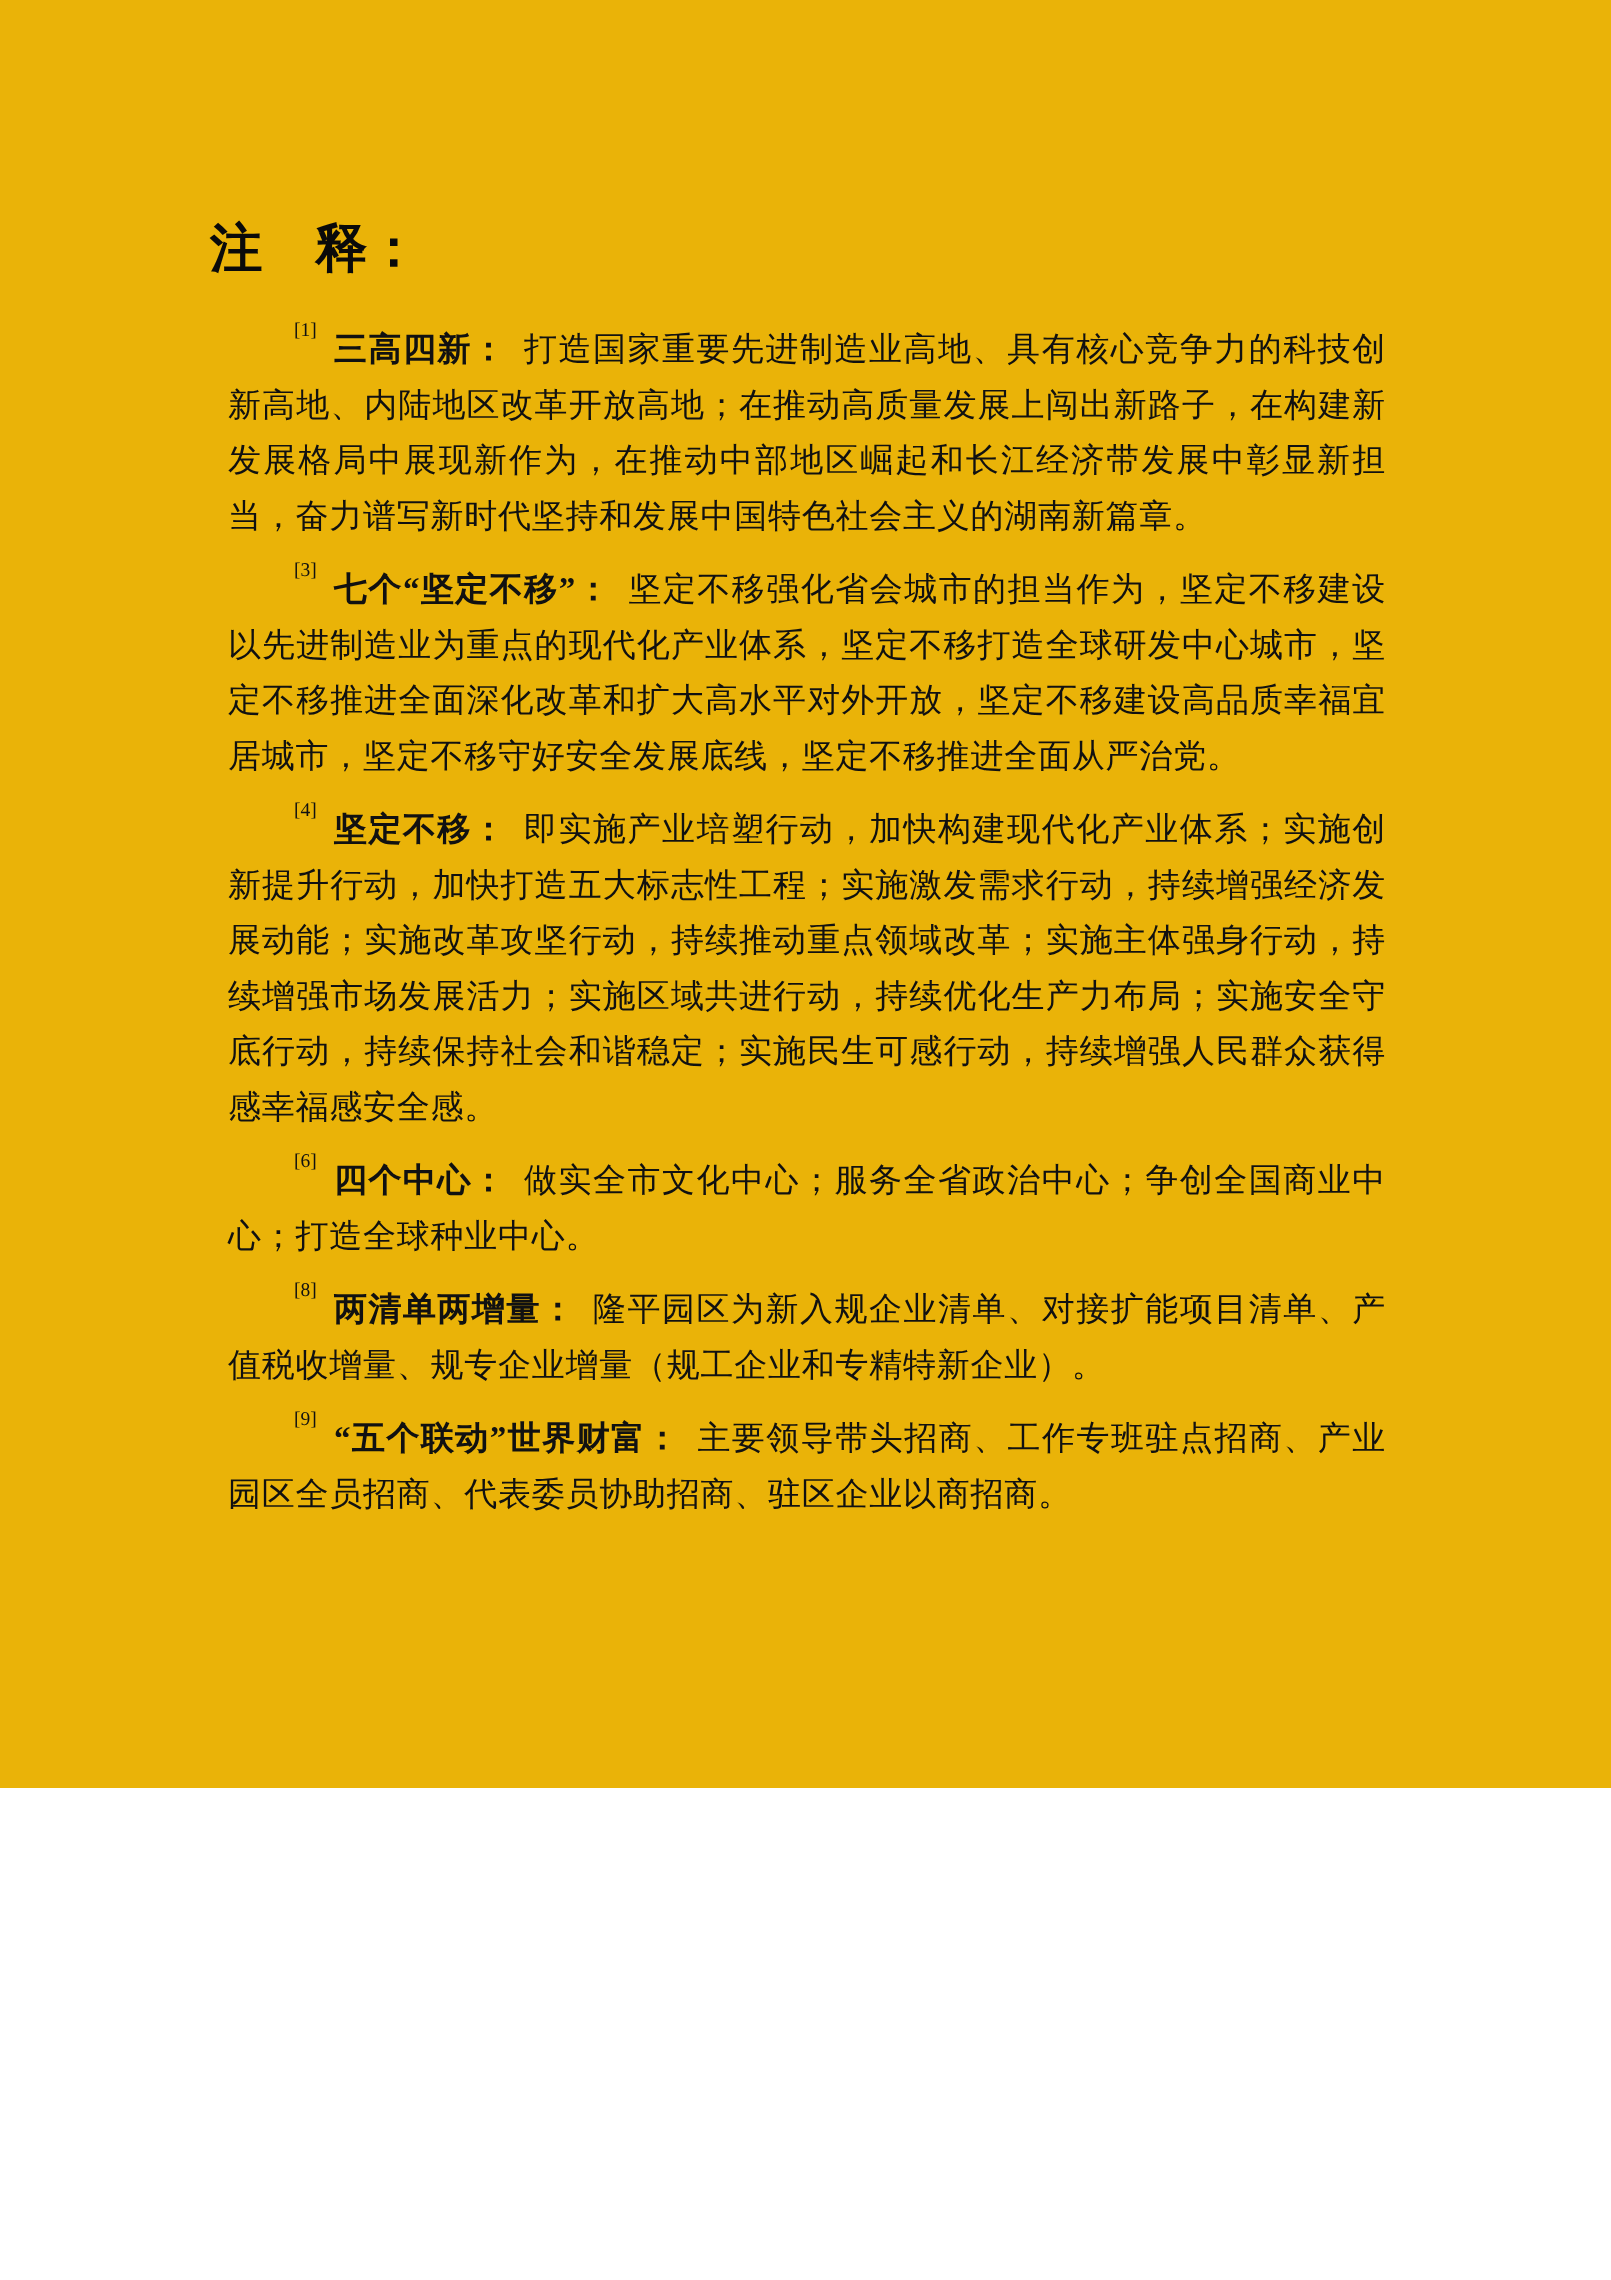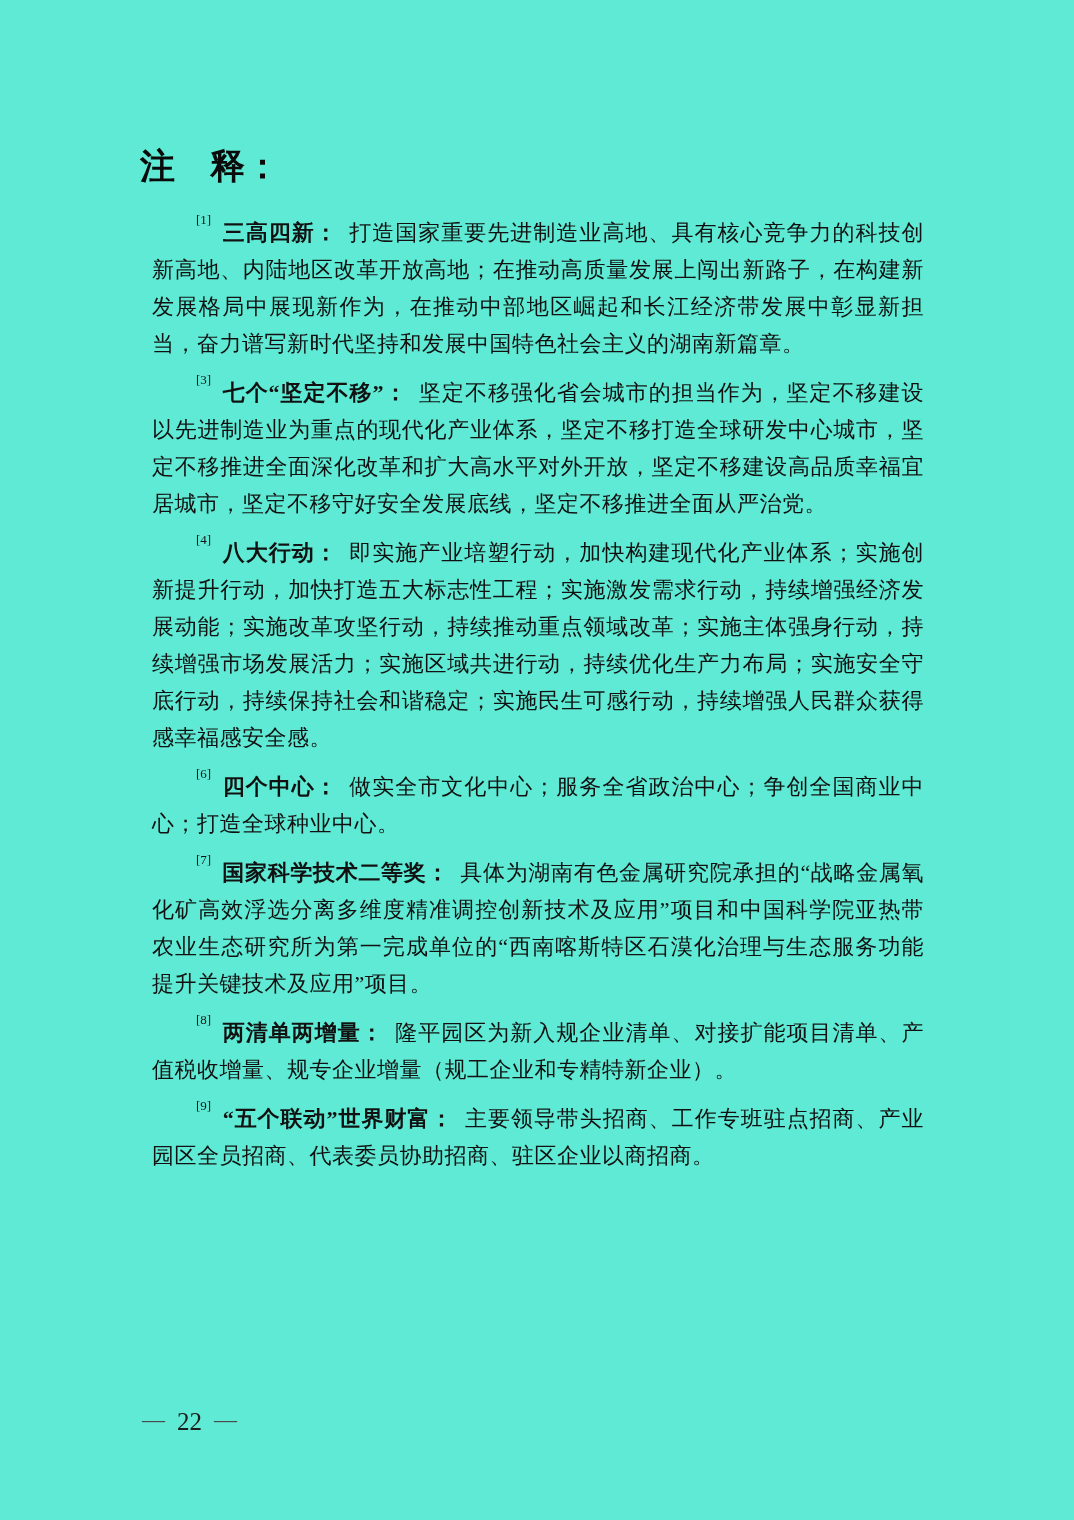--- a/index.html
+++ b/index.html
@@ -3,22 +3,22 @@
 <meta charset="utf-8">
 <style>
   html, body {
     margin: 0;
     padding: 0;
     background: #ffffff;
   }
   .page {
     position: relative;
     width: 1074px;
-    height: 1520px;
-    background: #5eead4;
+    height: 1192px;
+    background: #eab308;
     overflow: hidden;
     font-family: "Liberation Serif", "DejaVu Serif", serif;
     color: #111111;
   }
   .content {
     position: absolute;
     left: 140px;
     top: 146px;
     width: 796px;
   }
@@ -88,36 +88,31 @@
 
 
     <p class="note">
       <sup class="note-ref">[3]</sup>
       <span class="note-label">七个“坚定不移”：</span>
       <span class="note-text">坚定不移强化省会城市的担当作为，坚定不移建设以先进制造业为重点的现代化产业体系，坚定不移打造全球研发中心城市，坚定不移推进全面深化改革和扩大高水平对外开放，坚定不移建设高品质幸福宜居城市，坚定不移守好安全发展底线，坚定不移推进全面从严治党。</span>
     </p>
 
     <p class="note">
       <sup class="note-ref">[4]</sup>
-      <span class="note-label">八大行动：</span>
+      <span class="note-label">坚定不移：</span>
       <span class="note-text">即实施产业培塑行动，加快构建现代化产业体系；实施创新提升行动，加快打造五大标志性工程；实施激发需求行动，持续增强经济发展动能；实施改革攻坚行动，持续推动重点领域改革；实施主体强身行动，持续增强市场发展活力；实施区域共进行动，持续优化生产力布局；实施安全守底行动，持续保持社会和谐稳定；实施民生可感行动，持续增强人民群众获得感幸福感安全感。</span>
     </p>
 
 
     <p class="note">
       <sup class="note-ref">[6]</sup>
       <span class="note-label">四个中心：</span>
       <span class="note-text">做实全市文化中心；服务全省政治中心；争创全国商业中心；打造全球种业中心。</span>
     </p>
 
-    <p class="note">
-      <sup class="note-ref">[7]</sup>
-      <span class="note-label">国家科学技术二等奖：</span>
-      <span class="note-text">具体为湖南有色金属研究院承担的“战略金属氧化矿高效浮选分离多维度精准调控创新技术及应用”项目和中国科学院亚热带农业生态研究所为第一完成单位的“西南喀斯特区石漠化治理与生态服务功能提升关键技术及应用”项目。</span>
-    </p>
 
     <p class="note">
       <sup class="note-ref">[8]</sup>
       <span class="note-label">两清单两增量：</span>
       <span class="note-text">隆平园区为新入规企业清单、对接扩能项目清单、产值税收增量、规专企业增量（规工企业和专精特新企业）。</span>
     </p>
 
     <p class="note">
       <sup class="note-ref">[9]</sup>
       <span class="note-label">“五个联动”世界财富：</span>

